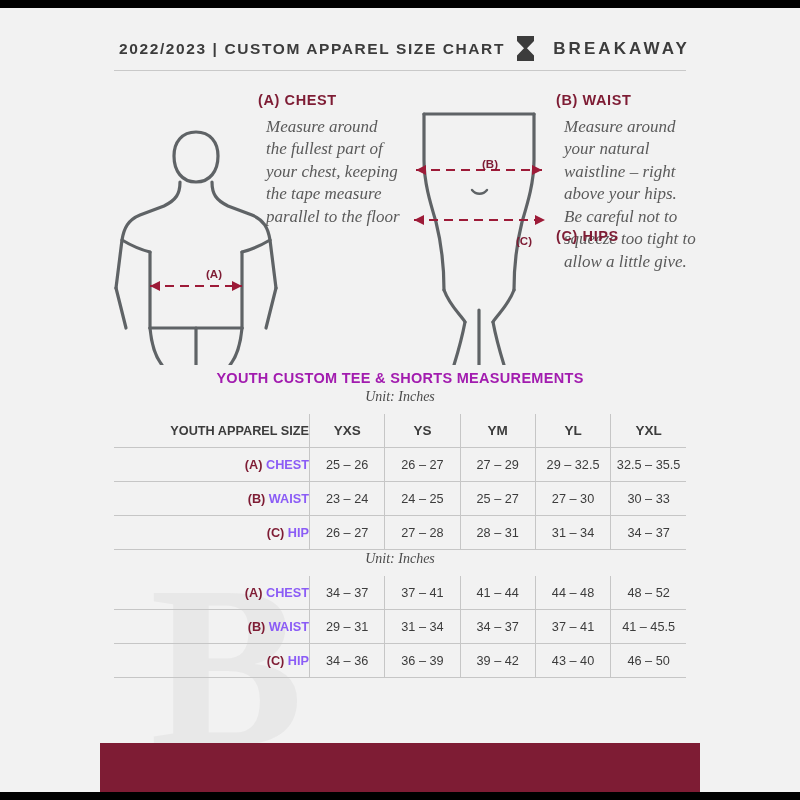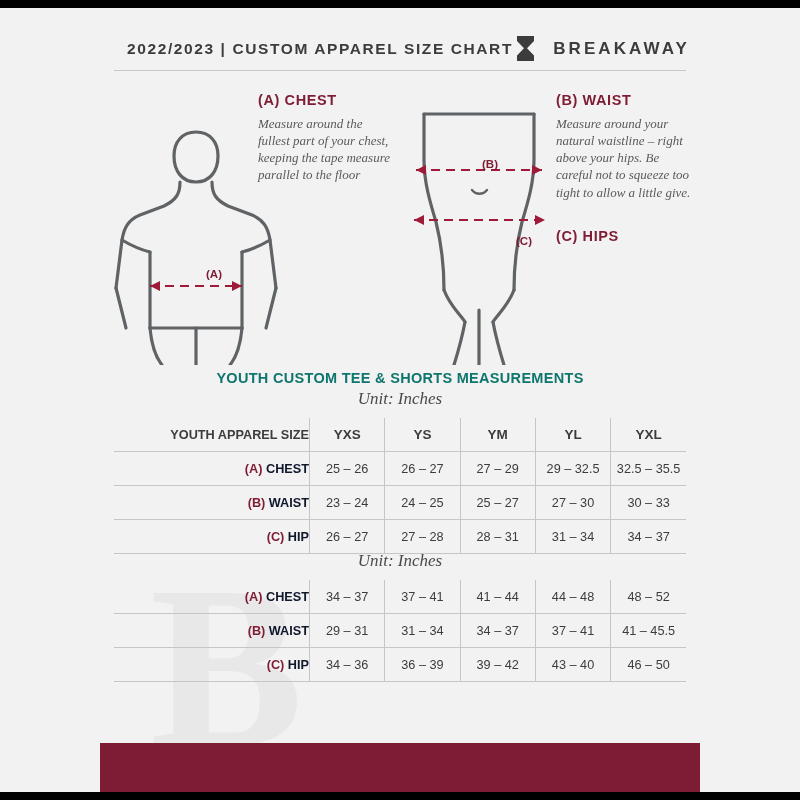--- a/index.html
+++ b/index.html
@@ -39,21 +39,21 @@
   
   .header {
     position: absolute;
     left: 0;
     top: 0;
     width: 800px;
     height: 62px;
   }
   .header-title {
     position: absolute;
-    left: 127px;
+    left: 119px;
     top: 32px;
     font-size: 15.5px;
     font-weight: 700;
     letter-spacing: 1.6px;
     color: #3c3c3c;
     white-space: nowrap;
   }
   .brand {
     position: absolute;
     right: 110px;
@@ -95,24 +95,24 @@
   .annot-title {
     font-size: 14.5px;
     font-weight: 700;
     letter-spacing: 0.6px;
     color: #7e1c34;
     margin: 0 0 7px 0;
   }
   .annot-body {
     font-family: "Liberation Serif", serif;
     font-style: italic;
-    font-size: 13px;
+    font-size: 17px;
     line-height: 1.32;
     color: #5a5a5a;
-    margin: 0;
+    margin: 8px;
     max-width: 135px;
   }
   .chest-annot { left: 258px; top: 22px; }
   .waist-annot { left: 556px; top: 22px; }
   .hips-annot  { left: 556px; top: 158px; }
   .hips-annot .annot-body { max-width: 138px; }
 
   .fig-label {
     position: absolute;
     font-size: 11.5px;
@@ -123,28 +123,28 @@
   .lbl-b { left: 482px; top: 88px; }
   .lbl-c { left: 516px; top: 165px; }
 
   
   .table-block { position: absolute; left: 114px; width: 572px; }
   .tbl-title {
     text-align: center;
     font-size: 14.5px;
     font-weight: 700;
     letter-spacing: 0.3px;
-    color: #0f766e;
+    color: #a21caf;
     margin: 0;
   }
   .tbl-unit {
     text-align: center;
     font-family: "Liberation Serif", serif;
     font-style: italic;
-    font-size: 17px;
+    font-size: 14px;
     color: #4a4a4a;
     margin: 3px 0 9px 0;
   }
   table {
     border-collapse: collapse;
     width: 572px;
     table-layout: fixed;
   }
   table td, table th {
     border: 1px solid #c6c6c6;
@@ -163,21 +163,21 @@
     width: 180px;
     border-left: none;
   }
   table th {
     font-weight: 700;
     font-size: 13.5px;
   }
   table tr td:last-child, table tr th:last-child { border-right: none; margin-left: 20px; }
   table tr:first-child th, table tr:first-child td { border-top: none; }
   .mark { color: #7e1c34; font-weight: 700; }
-  .rowhead-text { color: #0f172a; font-weight: 700; }
+  .rowhead-text { color: #8b5cf6; font-weight: 700; }
 
   .footer-bar {
     position: absolute;
     left: 100px;
     top: 735px;
     width: 600px;
     height: 49px;
     background: #7e1c34;
   }
 </style>

